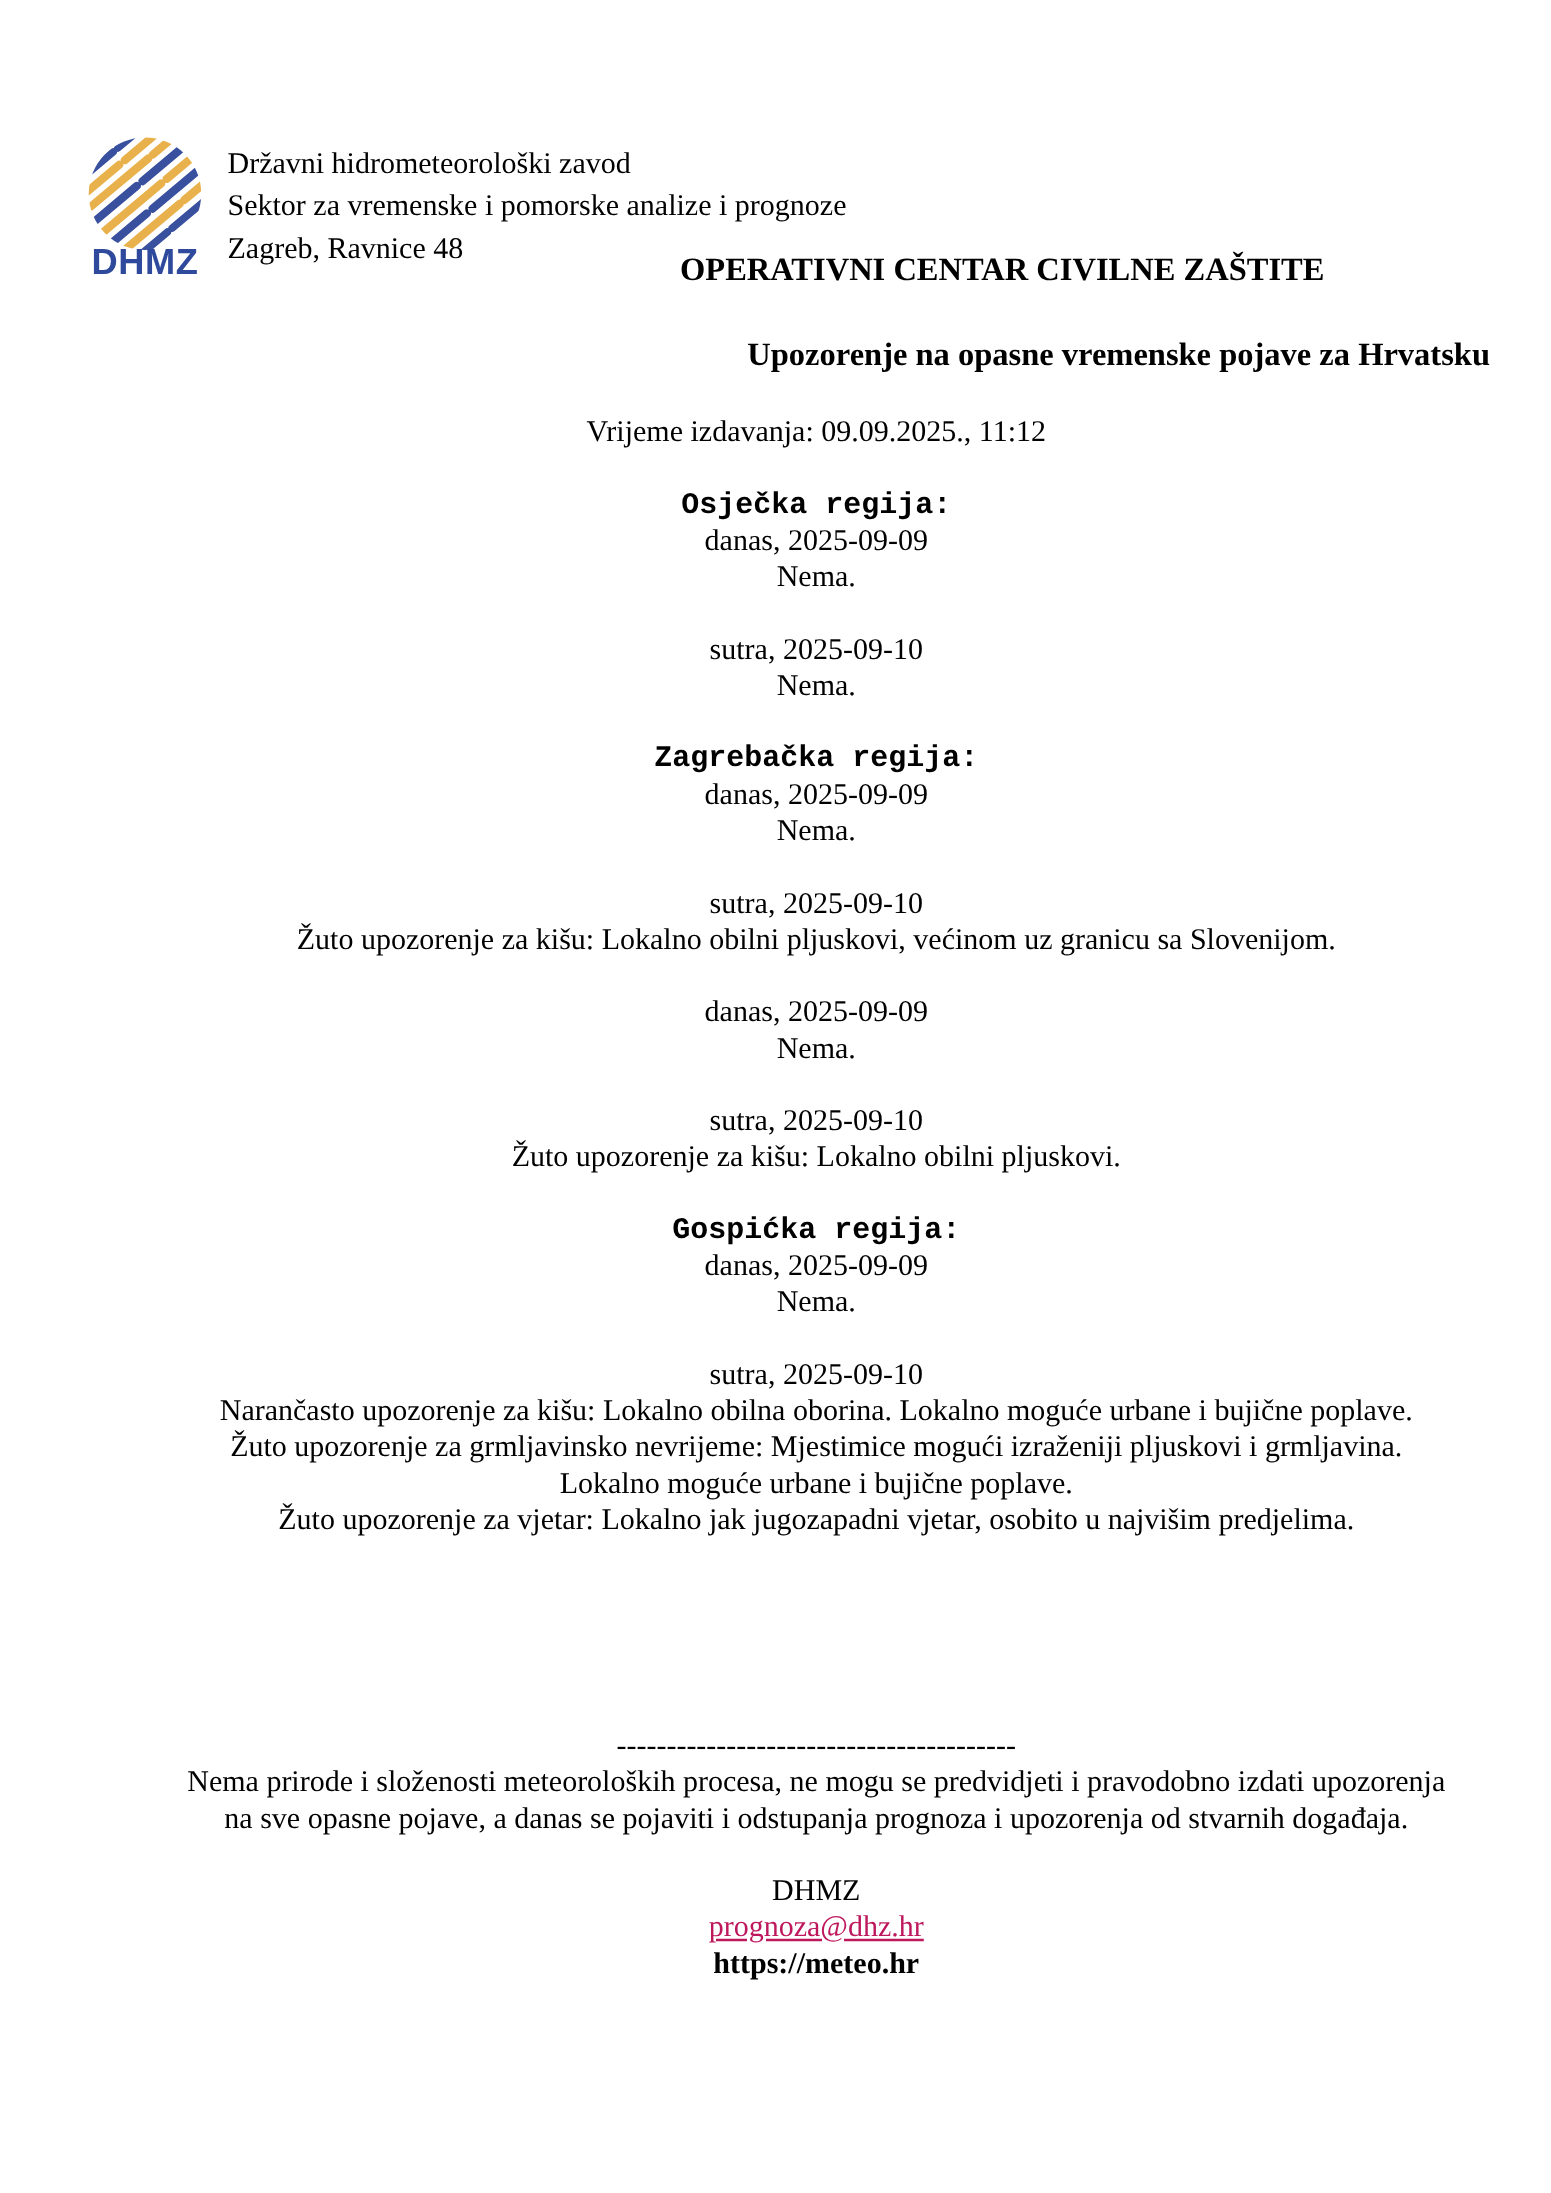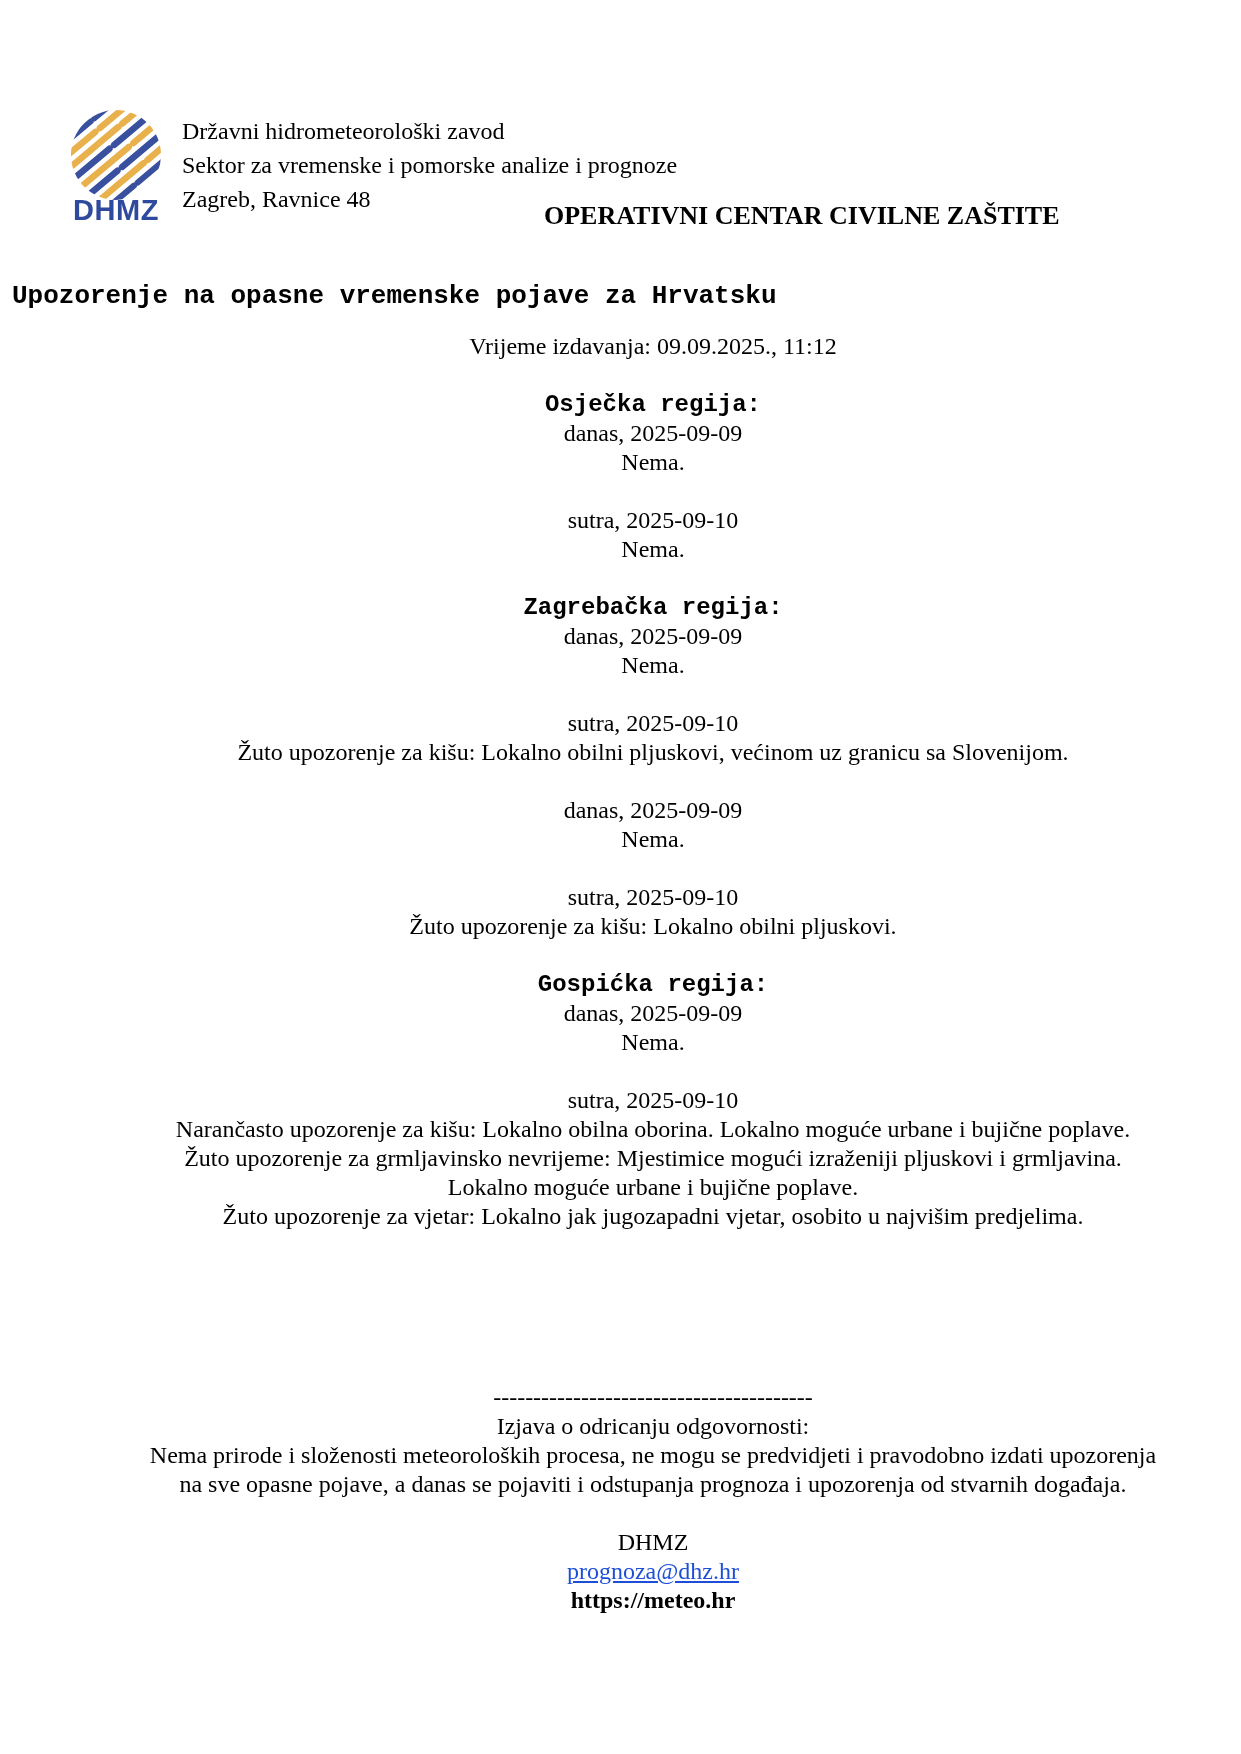--- a/index.html
+++ b/index.html
@@ -46,45 +46,44 @@
     font-size: 26px;
     font-weight: bold;
     line-height: 32px;
     white-space: nowrap;
   }
   .doc-title {
     position: absolute;
     left: 0;
     top: 268px;
     width: 1192px;
-    margin: 12px;
-    text-align: left;
+    margin: 0;
+    text-align: right;
     font-size: 26px;
     font-weight: bold;
     line-height: 32px;
     white-space: nowrap;
-    font-family: Liberation Mono, monospace;
   }
   
   .body-text {
     position: absolute;
     left: 73px;
     top: 332px;
     width: 1160px;
     font-size: 24px;
     line-height: 29px;
     white-space: nowrap;
     text-align: center;
   }
   .line { min-height: 29px; }
   .blank { height: 29px; }
   .spacer { height: 152px; }
   .bold { font-weight: bold; font-family: Liberation Mono, monospace; }
   .email-link {
-    color: #1d4ed8;
+    color: #be185d;
     text-decoration: underline;
     cursor: pointer;
   }
   .website { font-weight: bold; }
 </style>
 </head>
 <body>
 
 <div class="page">
 
@@ -162,21 +161,20 @@
       <div class="line">sutra, 2025-09-10</div>
       <div class="line">Narančasto upozorenje za kišu: Lokalno obilna oborina. Lokalno moguće urbane i bujične poplave.</div>
       <div class="line">Žuto upozorenje za grmljavinsko nevrijeme: Mjestimice mogući izraženiji pljuskovi i grmljavina.</div>
       <div class="line">Lokalno moguće urbane i bujične poplave.</div>
       <div class="line">Žuto upozorenje za vjetar: Lokalno jak jugozapadni vjetar, osobito u najvišim predjelima.</div>
     </section>
 
     <div class="spacer"></div>
 
     <div class="line">----------------------------------------</div>
-    <div class="line">Izjava o odricanju odgovornosti:</div>
     <div class="line">Nema prirode i složenosti meteoroloških procesa, ne mogu se predvidjeti i pravodobno izdati upozorenja</div>
     <div class="line">na sve opasne pojave, a danas se pojaviti i odstupanja prognoza i upozorenja od stvarnih događaja.</div>
     <div class="blank"></div>
     <div class="line">DHMZ</div>
     <div class="line"><a class="email-link">prognoza@dhz.hr</a></div>
     <div class="line website">https://meteo.hr</div>
   </div>
 
 </div>
 

